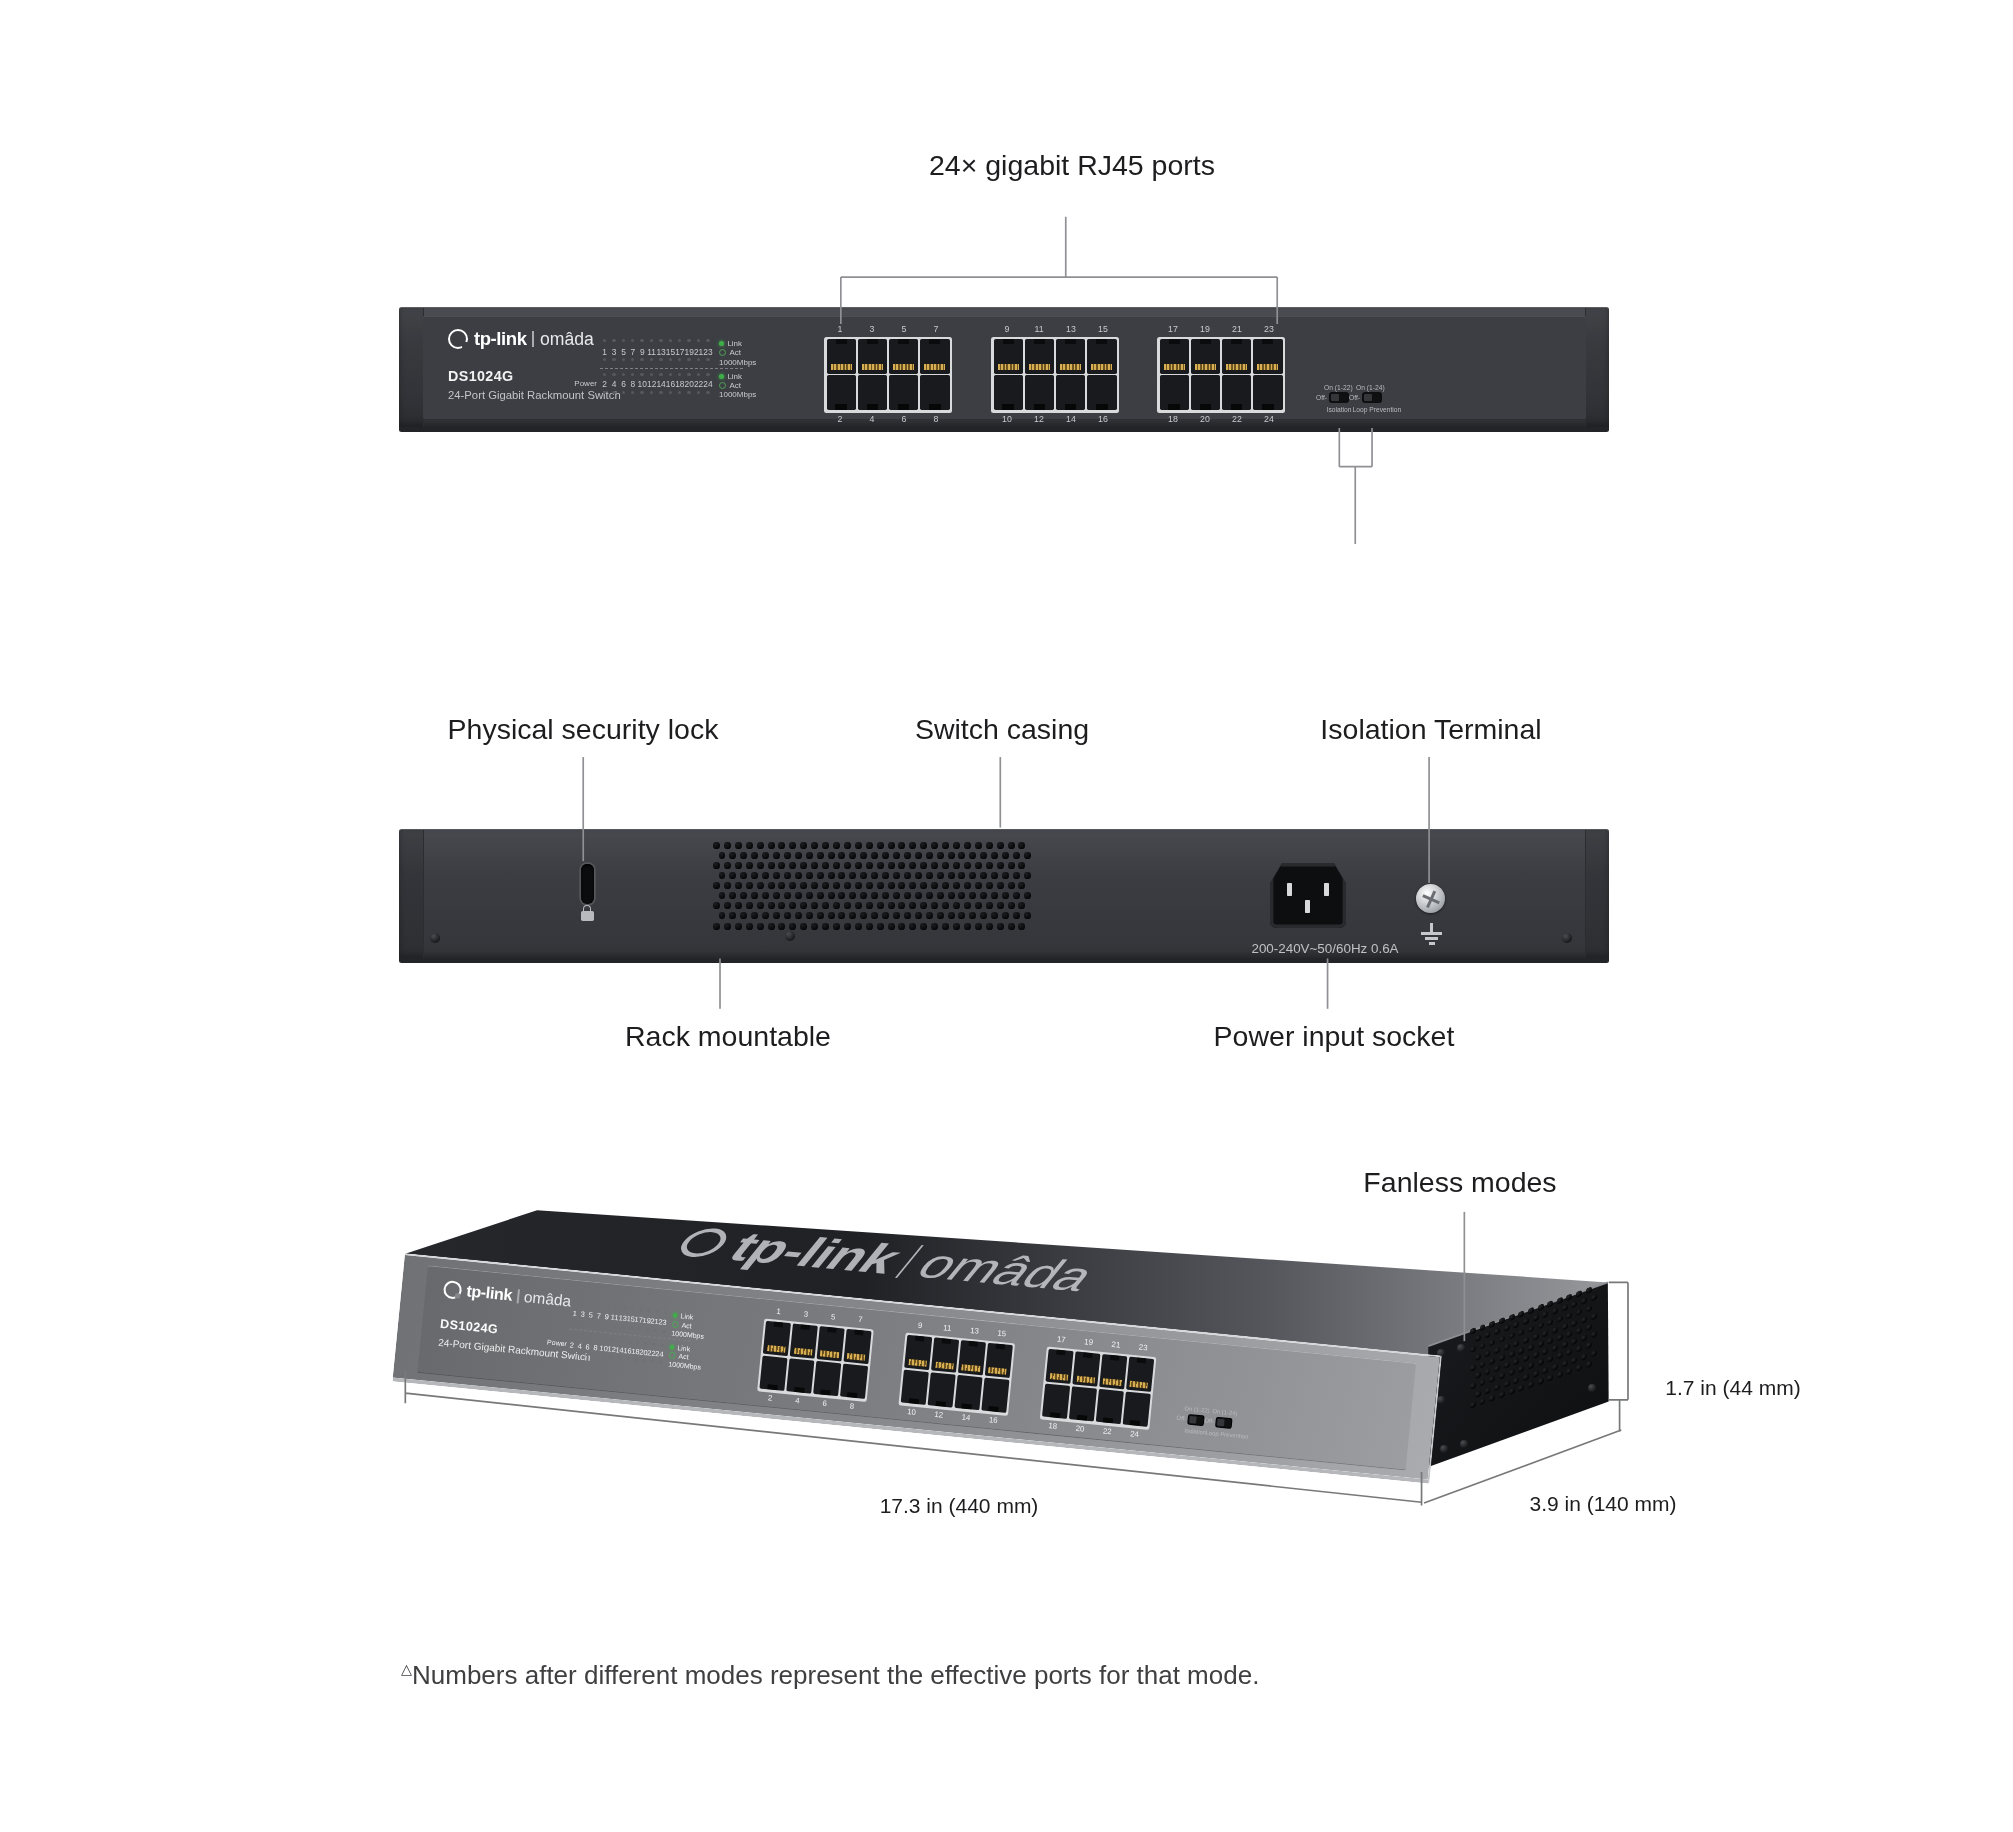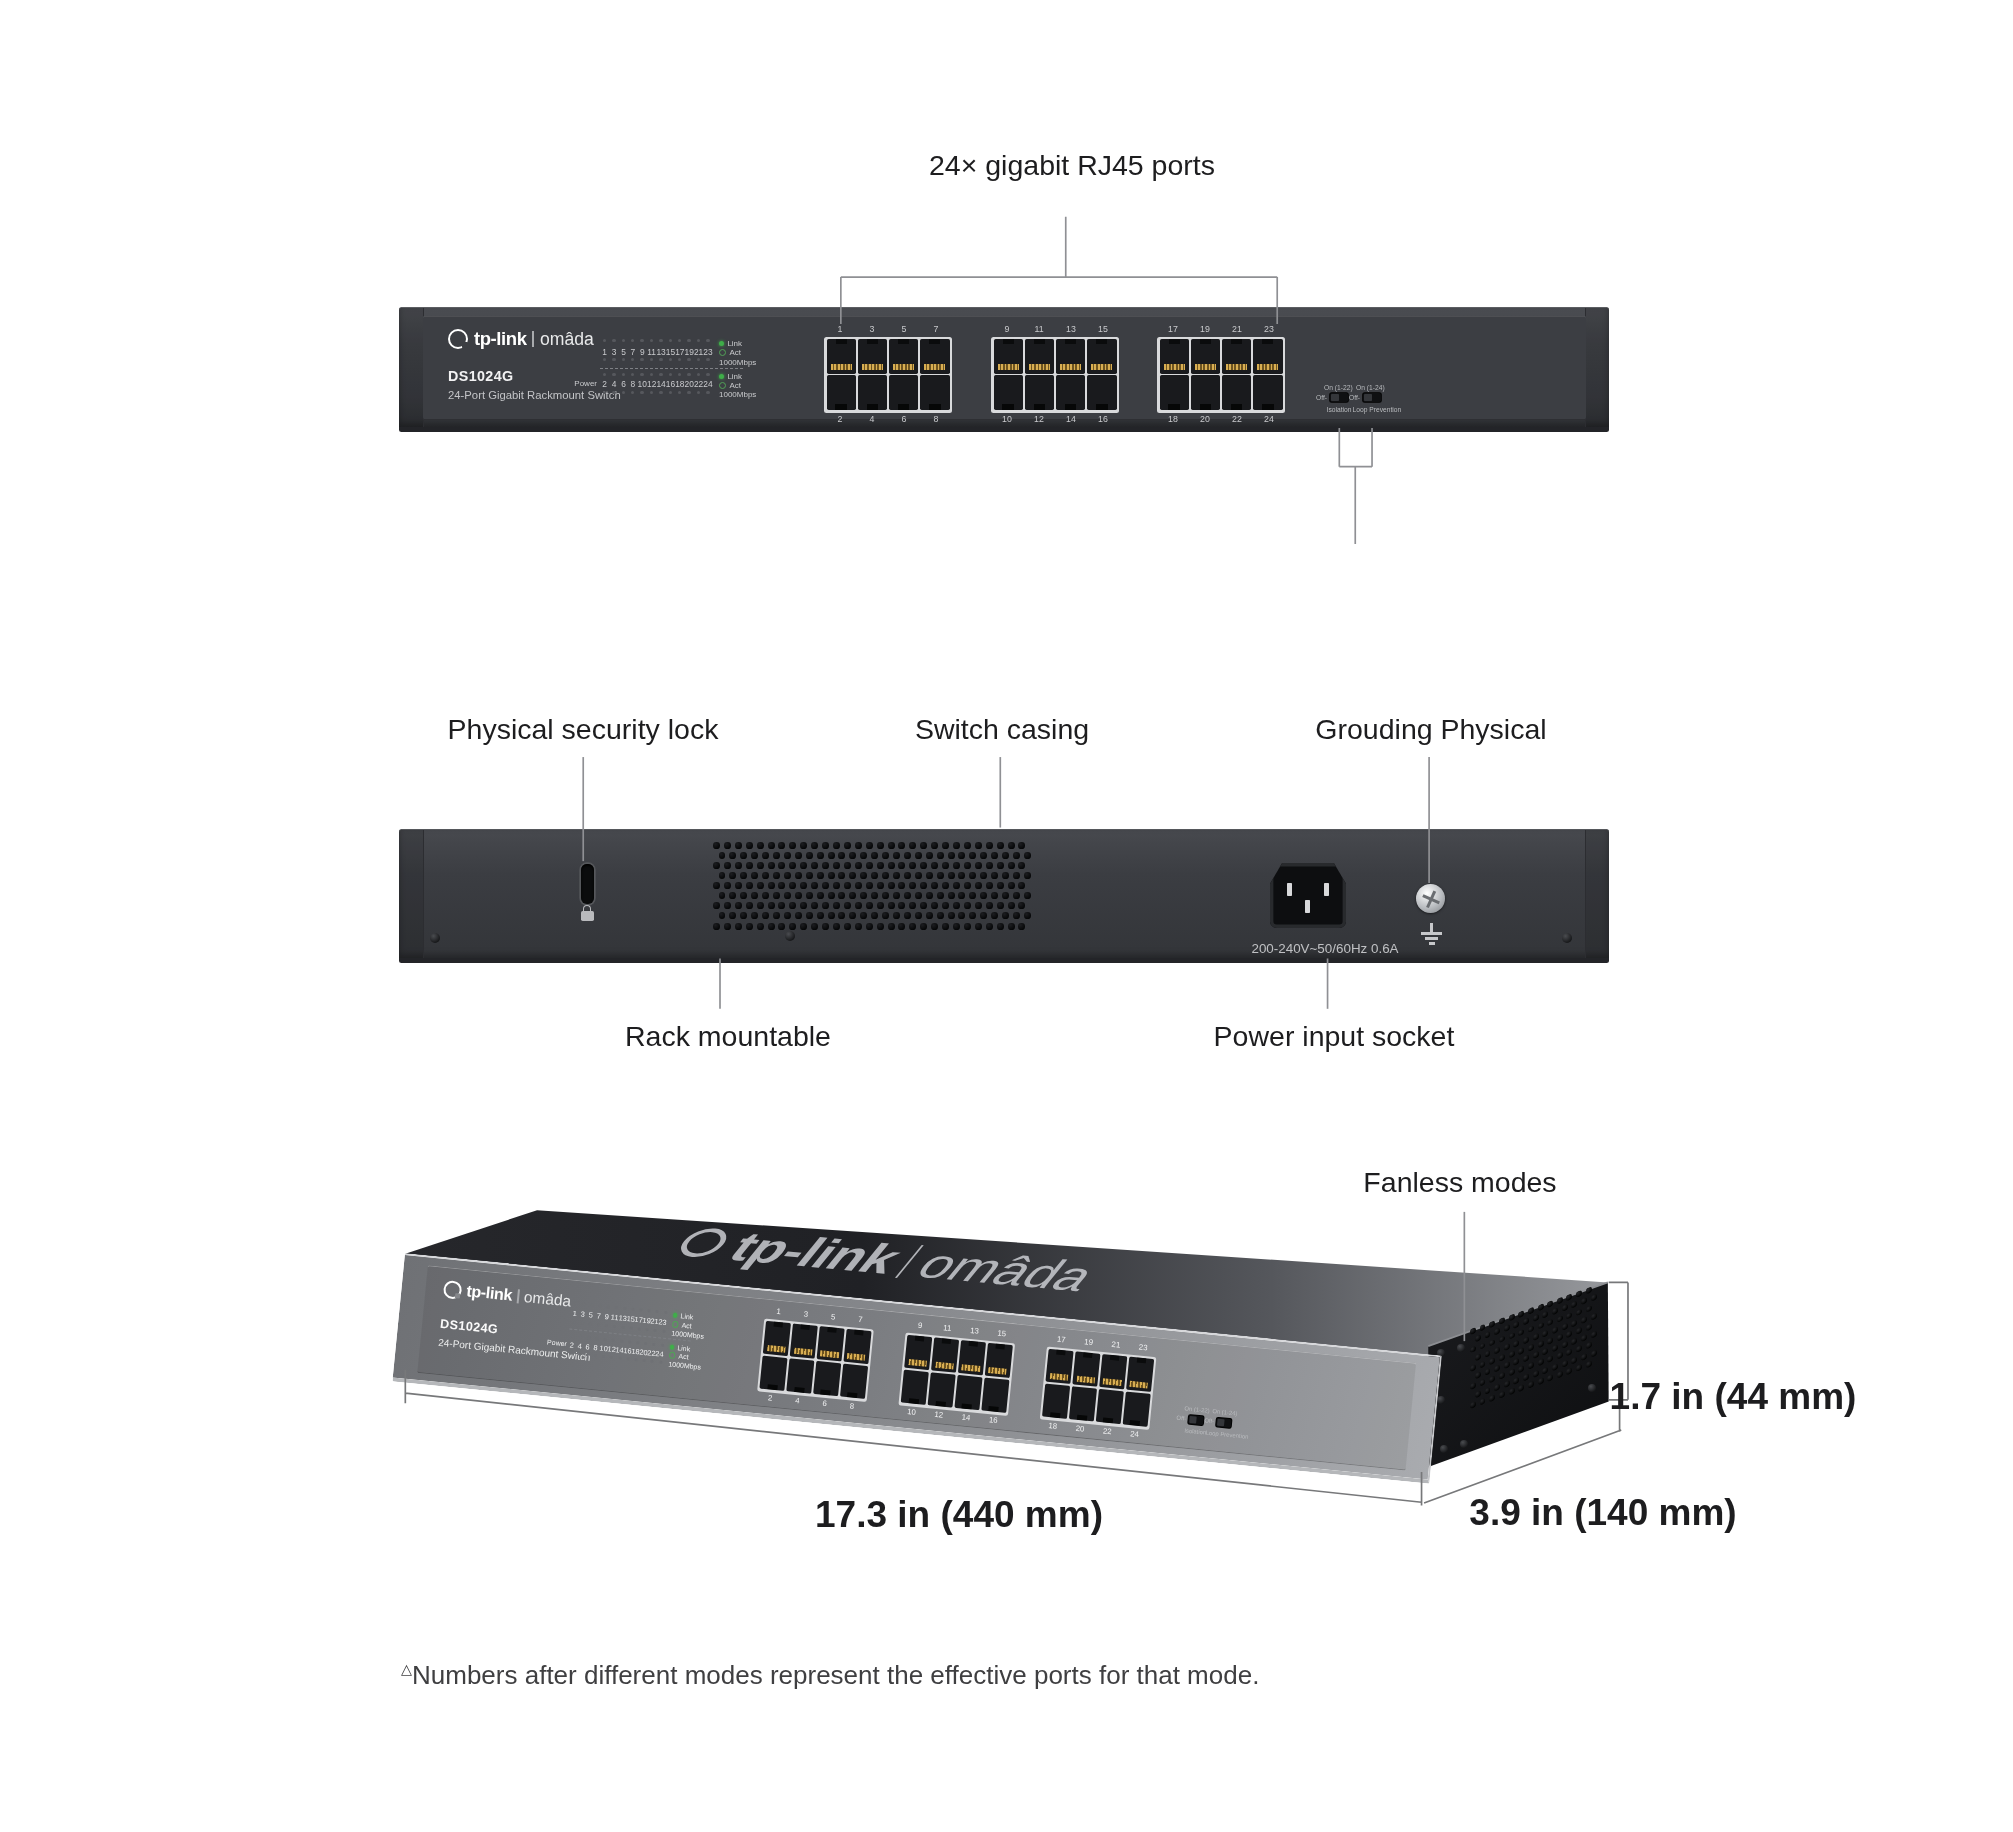--- a/index.html
+++ b/index.html
@@ -1,20 +1,20 @@
 <!DOCTYPE html>
 <html style="font-size:13.4px"><head>
 <meta charset="utf-8">
 <style>
   html,body{margin:0;padding:0;background:#fff;}
   body{font-family:"Liberation Sans", sans-serif;}
   #canvas{position:relative;width:2014px;height:1833px;background:#ffffff;overflow:hidden;}
   .abs{position:absolute;}
   .callout{position:absolute;font-size:28.5px;color:#1d1d1f;white-space:nowrap;transform:translateX(-50%);}
-  .dim-label{position:absolute;font-size:37px;color:#1d1d1f;white-space:nowrap;transform:translateX(-50%);font-weight:bold;}
+  .dim-label{position:absolute;font-size:21px;color:#1d1d1f;white-space:nowrap;transform:translateX(-50%);}
   svg.lines{position:absolute;left:0;top:0;pointer-events:none;}
 
   
   .chassis{position:absolute;border-radius:2.5px;}
   #front-body{left:399px;top:307px;width:1210px;height:119px;
     background:linear-gradient(180deg,#4b4d52 0%,#404247 30%,#393b40 75%,#303236 100%);
     border-top:1.7px solid #5c5e62;border-bottom:5px solid #232428;
     box-shadow:inset 0 -3.4px 6.7px rgba(0,0,0,.3);}
   #back-body{left:399px;top:829px;width:1210px;height:128px;
     background:linear-gradient(180deg,#47494e 0%,#3b3d42 35%,#333539 100%);
@@ -973,21 +973,21 @@
     <g stroke="#77787a" stroke-width="2" fill="none">
       <path d="M483,1632 V1672 M483,1660 L1694,1790 M1694,1754 V1794"></path>
       <path d="M1697,1791 L1932,1704 M1930,1668 V1706"></path>
       <path d="M1917,1528 H1940 M1940,1528 V1668 M1917,1668 H1940"></path>
     </g>
   </svg>
 
   <div class="callout" style="left:1072px;top:149px">24× gigabit RJ45 ports</div>
   <div class="callout" style="left:583px;top:713px">Physical security lock</div>
   <div class="callout" style="left:1002px;top:713px">Switch casing</div>
-  <div class="callout" style="left:1431px;top:713px">Grouding Physical</div>
+  <div class="callout" style="left:1431px;top:713px">Isolation Terminal</div>
   <div class="callout" style="left:728px;top:1020px">Rack mountable</div>
   <div class="callout" style="left:1334px;top:1020px">Power input socket</div>
   <div class="callout" style="left:1460px;top:1166px">Fanless modes</div>
 
   <div class="dim-label" style="left:959px;top:1494px">17.3 in (440 mm)</div>
   <div class="dim-label" style="left:1603px;top:1492px">3.9 in (140 mm)</div>
   <div class="dim-label" style="left:1733px;top:1376px">1.7 in (44 mm)</div>
 
   <div class="footnote">
     <sup>△</sup><span>Numbers after different modes represent the effective ports for that mode.</span>

